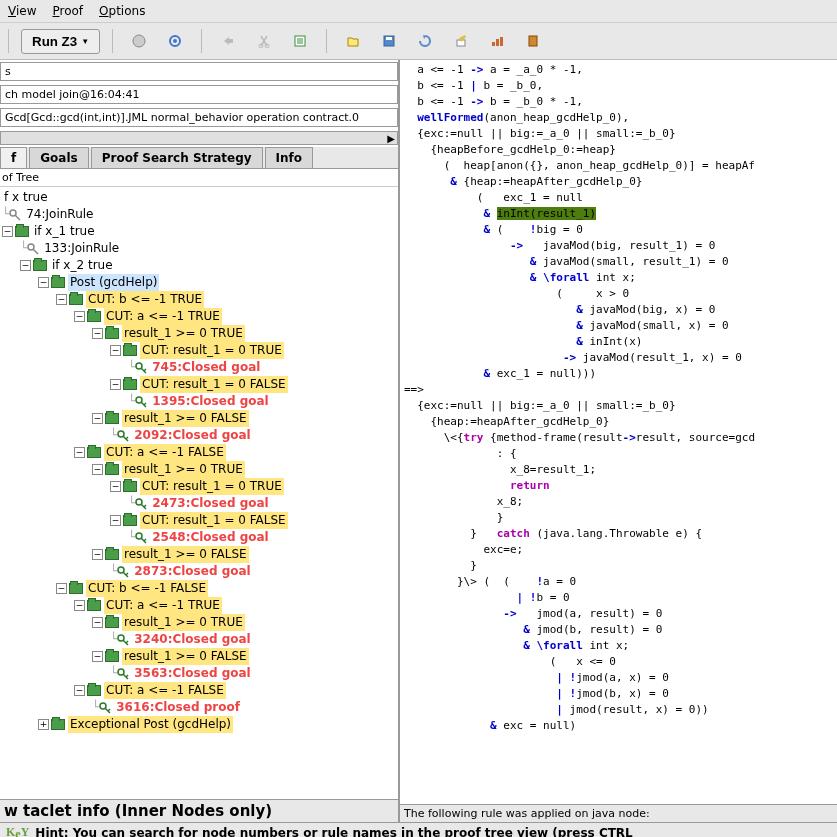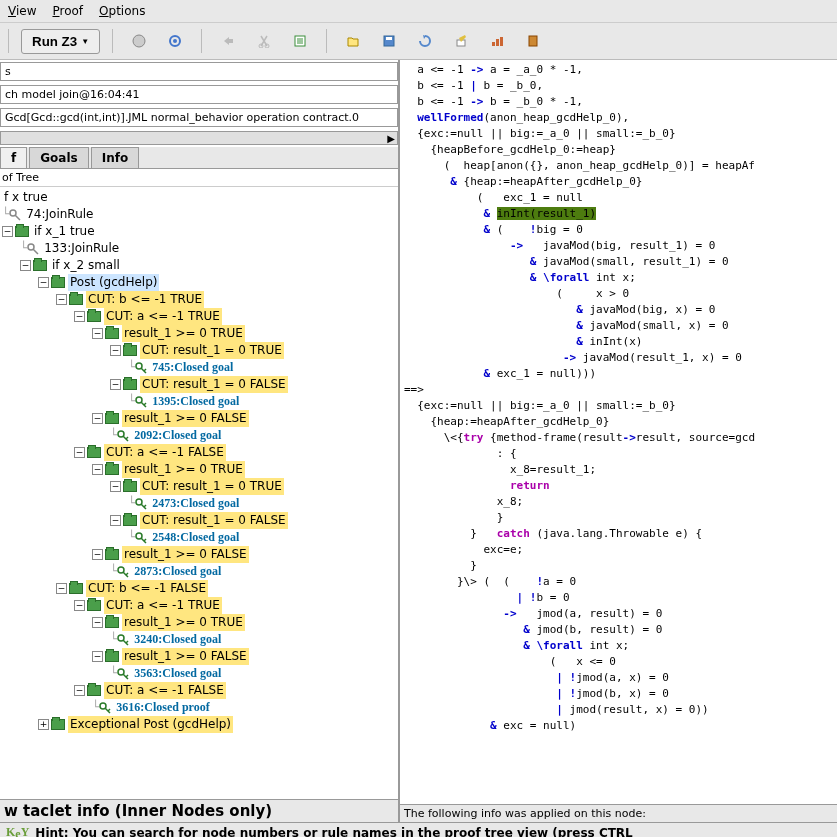--- a/index.html
+++ b/index.html
@@ -21,21 +21,21 @@
 .right-pane { flex: 1; background: #fff; display: flex; flex-direction: column; overflow: hidden; }
 .tree-header { font-size: 11px; padding: 2px; border-bottom: 1px solid #ccc; }
 .tree-container { flex: 1; overflow: auto; font-size: 12px; padding: 2px; }
 .tree-node { white-space: nowrap; line-height: 17px; display: flex; align-items: center; }
 .toggle { width: 11px; height: 11px; border: 1px solid #888; display: inline-flex; align-items: center; justify-content: center; font-size: 9px; margin-right: 2px; cursor: pointer; background: #fff; }
 .folder-icon { display: inline-block; width: 14px; height: 11px; background: #4a9e4a; border: 1px solid #2a6e2a; margin-right: 3px; position: relative; }
 .folder-icon::before { content: ''; position: absolute; top: -3px; left: 0; width: 6px; height: 3px; background: #4a9e4a; border: 1px solid #2a6e2a; border-bottom: none; }
 .key-icon { display: inline-block; margin-right: 3px; color: #888; }
 .light-blue-hl { background: #cce5ff; }
 .yellow-hl { background: #ffe680; }
-.green-closed { color: #0369a1; font-weight: bold; font-family: Liberation Serif, serif; }
+.green-closed { color: #ef4444; font-weight: bold; }
 .tree-label { padding: 0 2px; }
 .footer-left { padding: 2px 4px; font-weight: bold; font-size: 15px; background: #e8e8e8; border-top: 1px solid #999; }
 .footer-right { padding: 2px 4px; font-size: 11px; border-top: 1px solid #999; background: #e8e8e8; white-space: nowrap; overflow: hidden; }
 .code-area { flex: 1; overflow: auto; font-family: "DejaVu Sans Mono", monospace; font-size: 11px; line-height: 16px; padding: 2px 4px; white-space: pre; }
 .kw-blue { color: #0000cc; font-weight: bold; }
 .kw-purple { color: #aa00aa; font-weight: bold; }
 .green-bg { background: #4d7c0f; }
 .statusbar { display: flex; align-items: center; padding: 2px 6px; background: #e8e8e8; border-top: 1px solid #999; font-weight: bold; font-size: 12px; gap: 6px; }
 .key-logo { color: #6a9e3a; font-weight: bold; font-family: serif; }
 svg { display: block; }
@@ -130,20 +130,21 @@
   <div class="left-pane">
     <div class="header-strip">s</div>
     <div class="header-strip">ch model join@16:04:41</div>
     <div class="header-strip">Gcd[Gcd::gcd(int,int)].JML normal_behavior operation contract.0</div>
     <div class="progress-bar">
         <span class="arrow-right">▶</span>
       </div>
     <div class="tabs">
       <div class="tab active">f</div>
       <div class="tab">Goals</div>
+      <div class="tab">Proof Search Strategy</div>
       <div class="tab">Info</div>
     </div>
     <div class="tree-header">of Tree</div>
     <div class="tree-container" id="tree">
         <div class="tree-node" style="padding-left: 0px;">
           <span class="tree-label">f x true</span>
         </div>
         <div class="tree-node" style="padding-left: 0px;">
           <span style="color: rgb(170, 170, 170);">└ </span>
           <span class="key-icon">
@@ -165,21 +166,21 @@
             <svg width="12" height="12">
               <circle cx="4" cy="4" r="3" fill="none" stroke="#888" stroke-width="1.5"></circle>
               <line x1="6" y1="6" x2="11" y2="11" stroke="#888" stroke-width="1.5"></line>
             </svg>
           </span>
           <span class="tree-label">133:JoinRule</span>
         </div>
         <div class="tree-node" style="padding-left: 18px;">
           <span class="toggle">−</span>
           <span class="folder-icon"></span>
-          <span class="tree-label">if x_2 small</span>
+          <span class="tree-label">if x_2 true</span>
         </div>
         <div class="tree-node" style="padding-left: 36px;">
           <span class="toggle">−</span>
           <span class="folder-icon"></span>
           <span class="tree-label light-blue-hl">Post (gcdHelp)</span>
         </div>
         <div class="tree-node" style="padding-left: 54px;">
           <span class="toggle">−</span>
           <span class="folder-icon"></span>
           <span class="tree-label yellow-hl">CUT: b &lt;= -1 TRUE</span>
@@ -362,20 +363,20 @@
           <span class="toggle">+</span>
           <span class="folder-icon"></span>
           <span class="tree-label yellow-hl">Exceptional Post (gcdHelp)</span>
         </div>
       </div>
     <div class="footer-left">w taclet info (Inner Nodes only)</div>
   </div>
 
   <div class="right-pane">
     <div class="code-area" id="code"><div><span>  a &lt;= -1 </span><span class="kw-blue">-&gt;</span><span> a = _a_0 * -1,</span></div><div><span>  b &lt;= -1 </span><span class="kw-blue">|</span><span> b = _b_0,</span></div><div><span>  b &lt;= -1 </span><span class="kw-blue">-&gt;</span><span> b = _b_0 * -1,</span></div><div><span>  </span><span class="kw-blue">wellFormed</span><span>(anon_heap_gcdHelp_0),</span></div><div><span>  {exc:=null || big:=_a_0 || small:=_b_0}</span></div><div><span>    {heapBefore_gcdHelp_0:=heap}</span></div><div><span>      (  heap[anon({}, anon_heap_gcdHelp_0)] = heapAf</span></div><div><span>       </span><span class="kw-blue">&amp;</span><span> {heap:=heapAfter_gcdHelp_0}</span></div><div><span>           (   exc_1 = null</span></div><div><span>            </span><span class="kw-blue">&amp;</span><span> </span><span class="green-bg">inInt(result_1)</span></div><div><span>            </span><span class="kw-blue">&amp;</span><span> (    </span><span class="kw-blue">!</span><span>big = 0</span></div><div><span>                </span><span class="kw-blue">-&gt;</span><span>   javaMod(big, result_1) = 0</span></div><div><span>                   </span><span class="kw-blue">&amp;</span><span> javaMod(small, result_1) = 0</span></div><div><span>                   </span><span class="kw-blue">&amp;</span><span> </span><span class="kw-blue">\forall</span><span> int x;</span></div><div><span>                       (     x &gt; 0</span></div><div><span>                          </span><span class="kw-blue">&amp;</span><span> javaMod(big, x) = 0</span></div><div><span>                          </span><span class="kw-blue">&amp;</span><span> javaMod(small, x) = 0</span></div><div><span>                          </span><span class="kw-blue">&amp;</span><span> inInt(x)</span></div><div><span>                        </span><span class="kw-blue">-&gt;</span><span> javaMod(result_1, x) = 0</span></div><div><span>            </span><span class="kw-blue">&amp;</span><span> exc_1 = null)))</span></div><div><span>==&gt;</span></div><div><span>  {exc:=null || big:=_a_0 || small:=_b_0}</span></div><div><span>    {heap:=heapAfter_gcdHelp_0}</span></div><div><span>      \&lt;{</span><span class="kw-purple">try</span><span> {method-frame(result</span><span class="kw-blue">-&gt;</span><span>result, source=gcd</span></div><div><span>              : {</span></div><div><span>                x_8=result_1;</span></div><div><span>                </span><span class="kw-purple">return</span></div><div><span>              x_8;</span></div><div><span>              }</span></div><div><span>          }   </span><span class="kw-purple">catch</span><span> (java.lang.Throwable e) {</span></div><div><span>            exc=e;</span></div><div><span>          }</span></div><div><span>        }\&gt; (  (    </span><span class="kw-blue">!</span><span>a = 0</span></div><div><span>                 </span><span class="kw-blue">|</span><span> </span><span class="kw-blue">!</span><span>b = 0</span></div><div><span>               </span><span class="kw-blue">-&gt;</span><span>   jmod(a, result) = 0</span></div><div><span>                  </span><span class="kw-blue">&amp;</span><span> jmod(b, result) = 0</span></div><div><span>                  </span><span class="kw-blue">&amp;</span><span> </span><span class="kw-blue">\forall</span><span> int x;</span></div><div><span>                      (   x &lt;= 0</span></div><div><span>                       </span><span class="kw-blue">|</span><span> </span><span class="kw-blue">!</span><span>jmod(a, x) = 0</span></div><div><span>                       </span><span class="kw-blue">|</span><span> </span><span class="kw-blue">!</span><span>jmod(b, x) = 0</span></div><div><span>                       </span><span class="kw-blue">|</span><span> jmod(result, x) = 0))</span></div><div><span>             </span><span class="kw-blue">&amp;</span><span> exc = null)</span></div></div>
-    <div class="footer-right">The following info was applied on this node:</div>
+    <div class="footer-right">The following rule was applied on java node:</div>
   </div>
 </div>
 
 <div class="statusbar">
   <span class="key-logo">K<span style="position:relative;top:2px">e</span>Y</span>
   <span>Hint: You can search for node numbers or rule names in the proof tree view (press CTRL</span>
 </div>
 
 </body></html>

